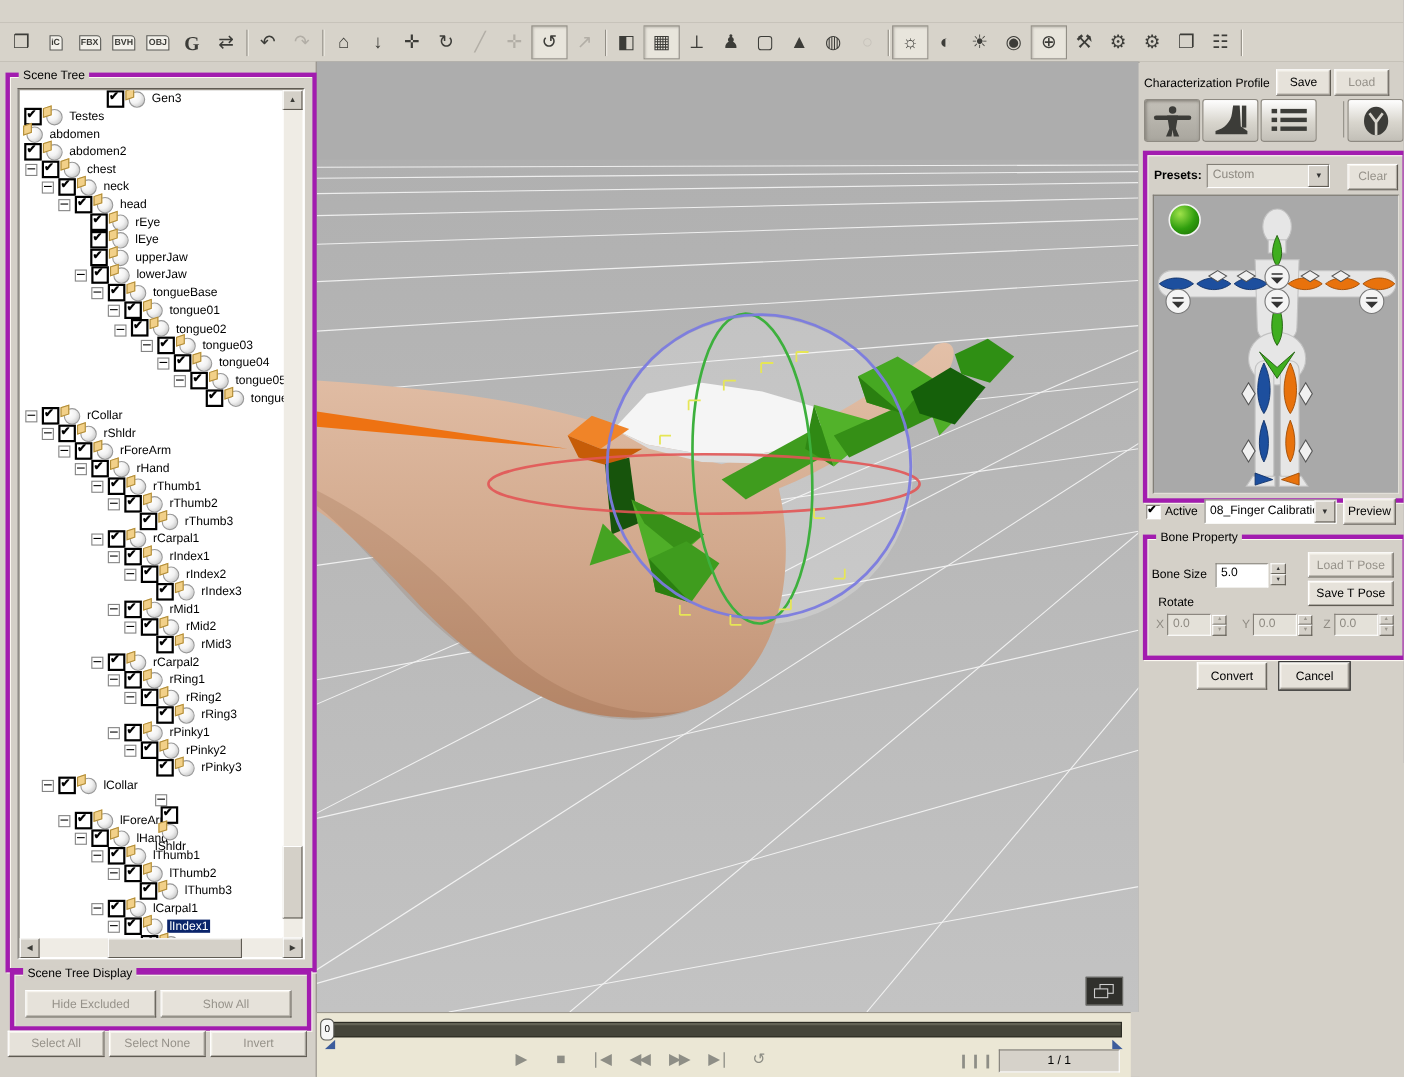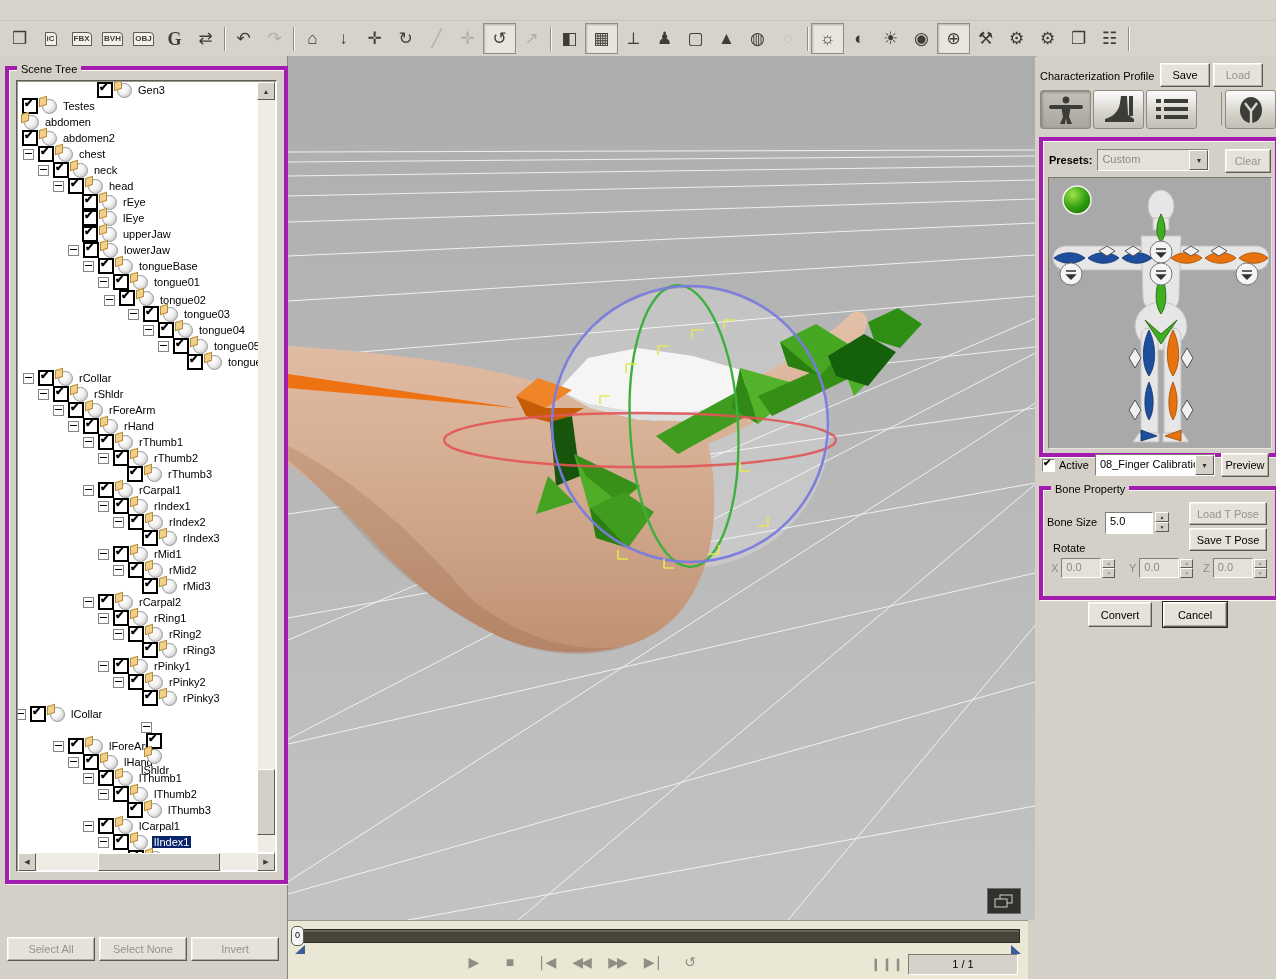--- a/index.html
+++ b/index.html
@@ -482,21 +482,21 @@
               <span class="tchk"></span>
               <span class="tsph"></span>
               <span class="tlabel">rPinky2</span>
             </div>
             <div class="trow" style="padding-left: 124px;">
 
               <span class="tchk"></span>
               <span class="tsph"></span>
               <span class="tlabel">rPinky3</span>
             </div>
-            <div class="trow" style="padding-left: 11px;">
+            <div class="trow" style="padding-left: 34px;">
               <span class="texp"></span>
               <span class="tchk"></span>
               <span class="tsph"></span>
               <span class="tlabel">lCollar</span>
             </div>
             <div class="trow" style="padding-left: 34px; flex-direction: column;">
               <span class="texp"></span>
               <span class="tchk"></span>
               <span class="tsph"></span>
               <span class="tlabel">lShldr</span>
@@ -554,20 +554,25 @@
           <div class="sb-btn" style="top:0;right:0">▲</div>
           <div id="vthumb"></div>
           <div class="sb-btn" style="bottom:-17px;right:0">▼</div>
         </div>
         <div id="hscroll">
           <div class="sb-btn" style="left:0;top:0">◀</div>
           <div id="hthumb"></div>
           <div class="sb-btn" style="right:-17px;top:0">▶</div>
         </div>
       </div>
+    </div>
+    <div id="display-box" class="group">
+      <span class="glabel">Scene Tree Display</span>
+      <div id="btn-hide" class="btn disabled">Hide Excluded</div>
+      <div id="btn-showall" class="btn disabled">Show All</div>
     </div>
     <div class="btn sel-btn disabled" style="left:7px">Select All</div>
     <div class="btn sel-btn disabled" style="left:99px">Select None</div>
     <div class="btn sel-btn disabled" style="left:191px">Invert</div>
   </div>
 
   <div id="viewport">
     <svg width="747" height="864" viewBox="0 0 747 864">
       <defs>
         <linearGradient id="gnd" x1="0" y1="0" x2="0" y2="1">

